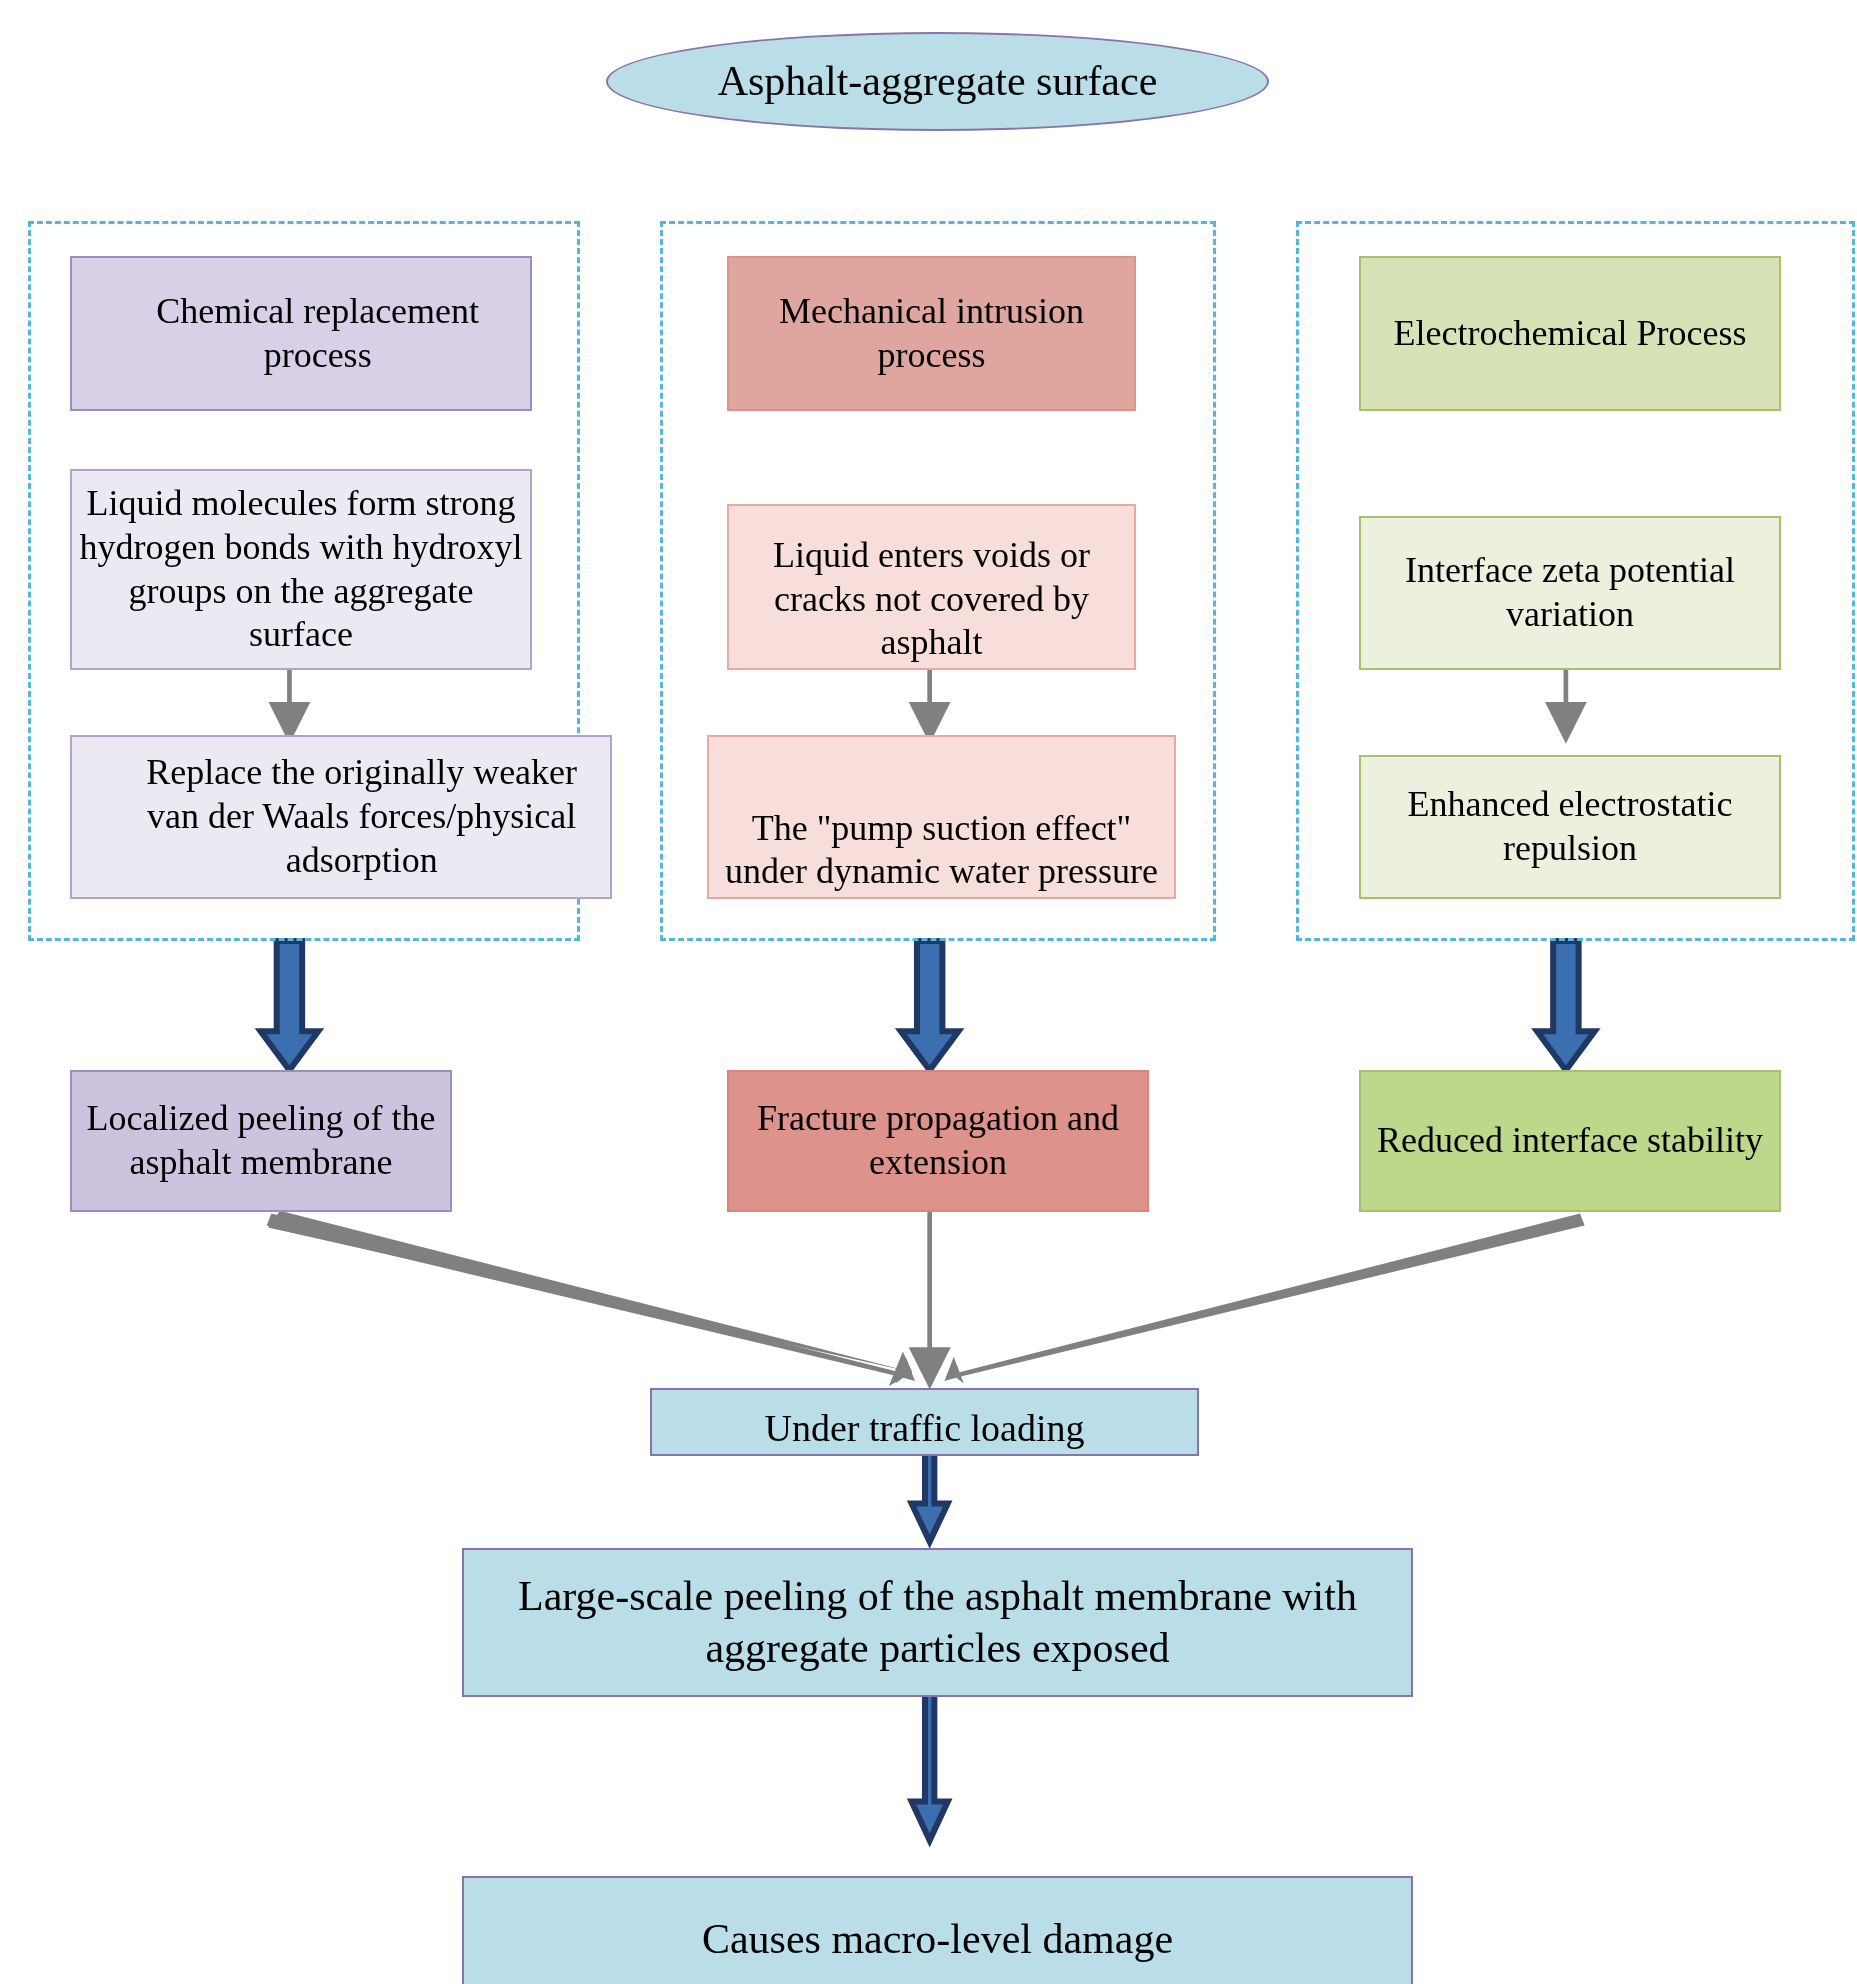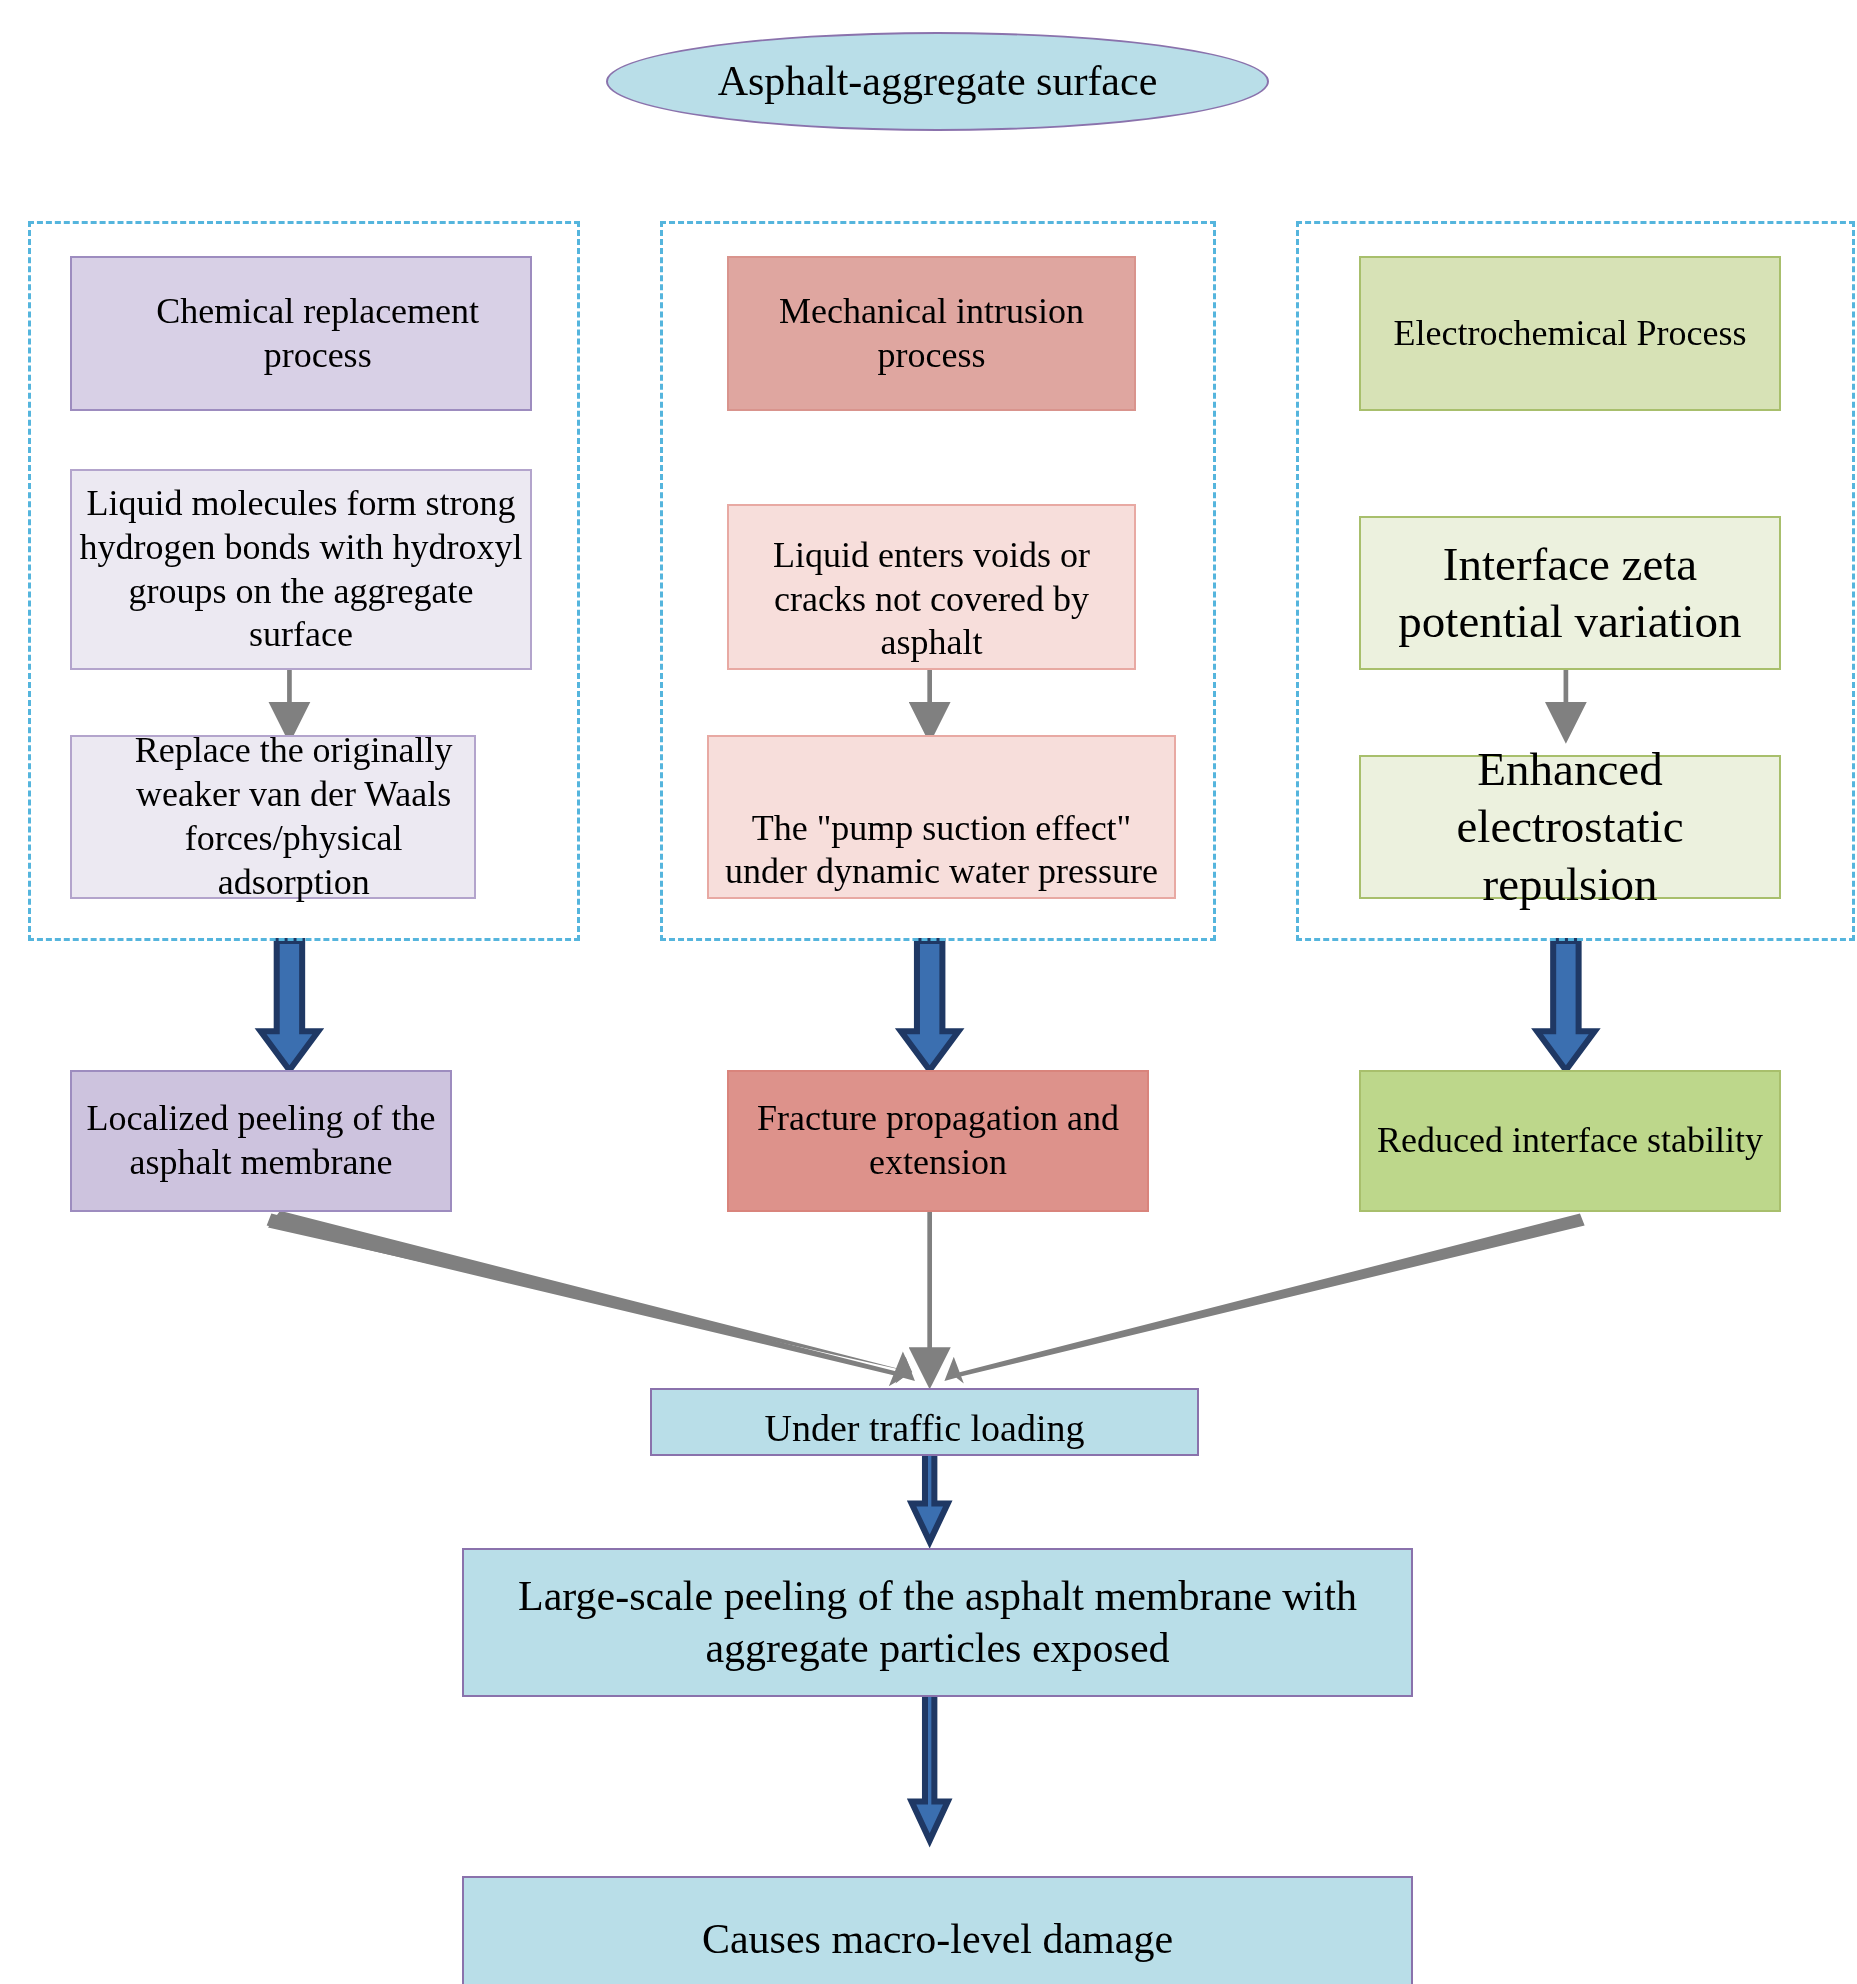--- a/index.html
+++ b/index.html
@@ -78,21 +78,21 @@
   }
   
   .box-green-dark {
     background: #d7e2b6;
     border: 2px solid #a8bf6c;
     font-size: 36px;
   }
   .box-green-light {
     background: #ecf1de;
     border: 2px solid #a8bf6c;
-    font-size: 47px;
+    font-size: 36px;
   }
   .box-green-result {
     background: #bdd78b;
     border: 2px solid #a8bf6c;
     font-size: 36px;
   }
   
   .box-blue {
     background: #b9dee8;
     border: 2px solid #8a72ac;
@@ -166,21 +166,21 @@
   <div class="dashed-group" style="left:1296px; top:221px; width:559px; height:720px;"></div>
 
   <div class="node box-purple-dark" style="left:70px; top:256px; width:462px; height:155px;">
     <span>Chemical replacement process</span>
   </div>
 
   <div class="node box-purple-light" style="left:70px; top:469px; width:462px; height:201px;">
     <span>Liquid molecules form strong hydrogen bonds with hydroxyl groups on the aggregate surface</span>
   </div>
 
-  <div class="node box-purple-light" style="left:70px; top:735px; width:406px; height:164px;padding-left:48px;">
+  <div class="node box-purple-light" style="left:70px; top:735px; width:542px; height:164px;padding-left:48px;">
     <span>Replace the originally weaker van der Waals forces/physical adsorption</span>
   </div>
 
   <div class="node box-purple-result" style="left:70px; top:1070px; width:382px; height:142px;">
     <span>Localized peeling of the asphalt membrane</span>
   </div>
 
   <div class="node box-red-dark" style="left:727px; top:256px; width:409px; height:155px;">
     <span>Mechanical intrusion process</span>
   </div>

